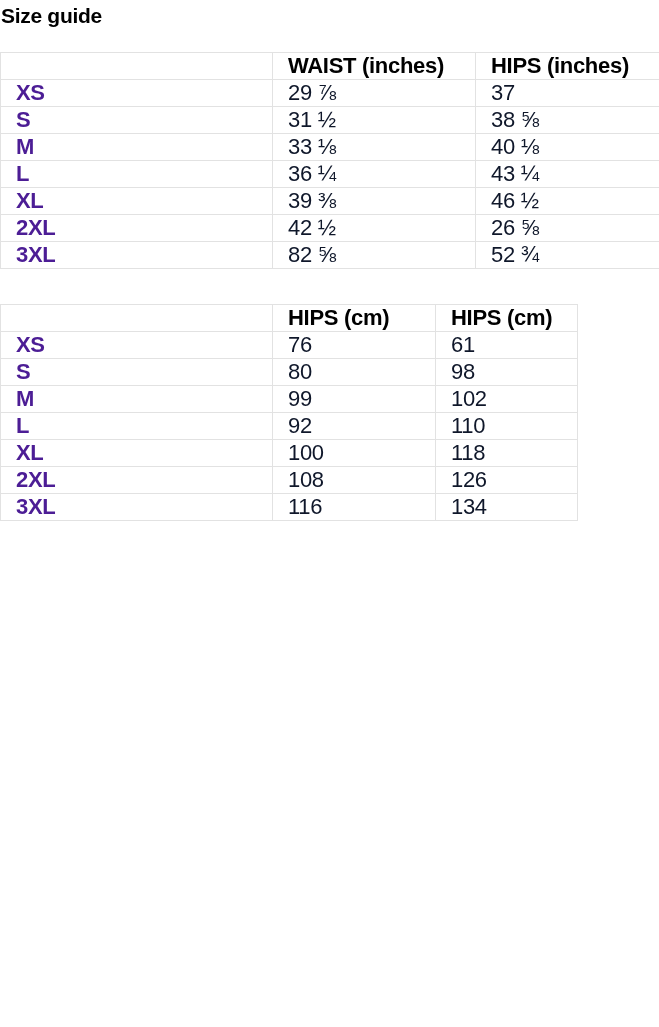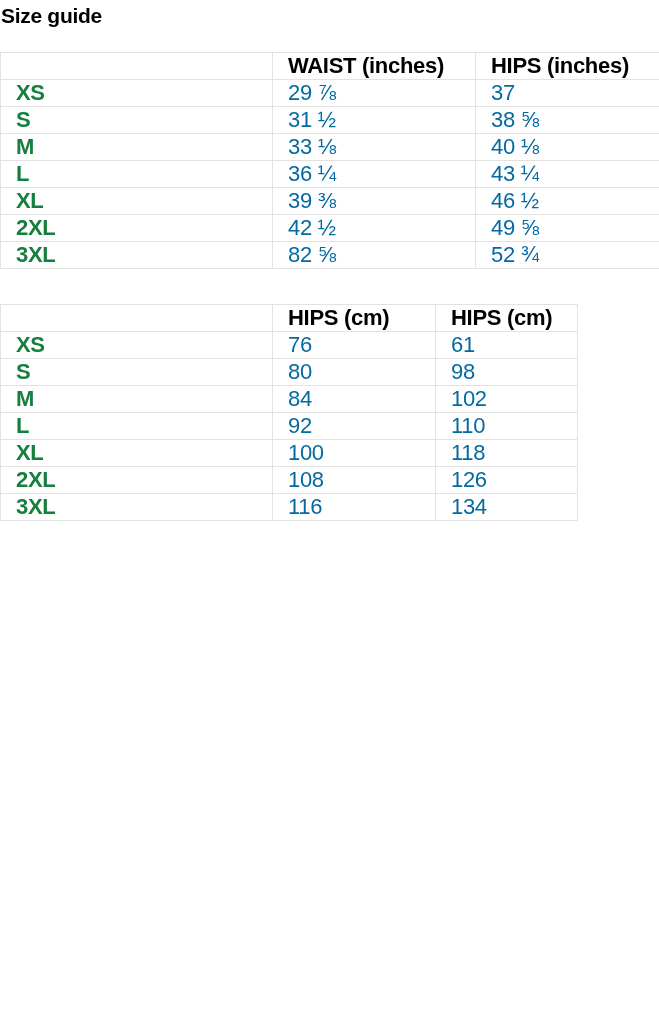--- a/index.html
+++ b/index.html
@@ -53,25 +53,25 @@
     background: #ffffff;
     white-space: nowrap;
     overflow: hidden;
   }
   .size-table thead th {
     font-weight: 700;
     color: #000000;
   }
   .size-table td.size-cell {
     font-weight: 700;
-    color: #15803d;
+    color: #4c1d95;
   }
   .size-table td {
     font-weight: 400;
-    color: #0369a1;
+    color: #0f172a;
   }
 </style>
 </head>
 <body>
 
 <div class="page">
 
   <h2 class="page-title">Size guide</h2>
 
   <table class="size-table t-inches">
@@ -109,21 +109,21 @@
           <td>43 ¼</td>
         </tr>
         <tr>
           <td class="size-cell">XL</td>
           <td>39 ⅜</td>
           <td>46 ½</td>
         </tr>
         <tr>
           <td class="size-cell">2XL</td>
           <td>42 ½</td>
-          <td>49 ⅝</td>
+          <td>26 ⅝</td>
         </tr>
         <tr>
           <td class="size-cell">3XL</td>
           <td>82 ⅝</td>
           <td>52 ¾</td>
         </tr>
       </tbody>
     </table>
 
   <table class="size-table t-cm">
@@ -145,21 +145,21 @@
           <td>76</td>
           <td>61</td>
         </tr>
         <tr>
           <td class="size-cell">S</td>
           <td>80</td>
           <td>98</td>
         </tr>
         <tr>
           <td class="size-cell">M</td>
-          <td>84</td>
+          <td>99</td>
           <td>102</td>
         </tr>
         <tr>
           <td class="size-cell">L</td>
           <td>92</td>
           <td>110</td>
         </tr>
         <tr>
           <td class="size-cell">XL</td>
           <td>100</td>

